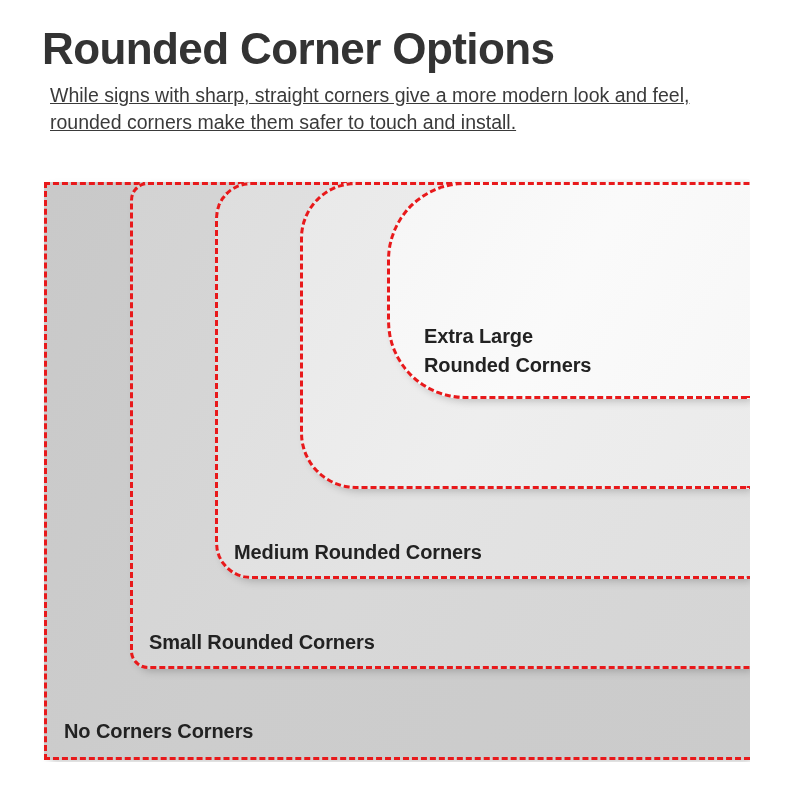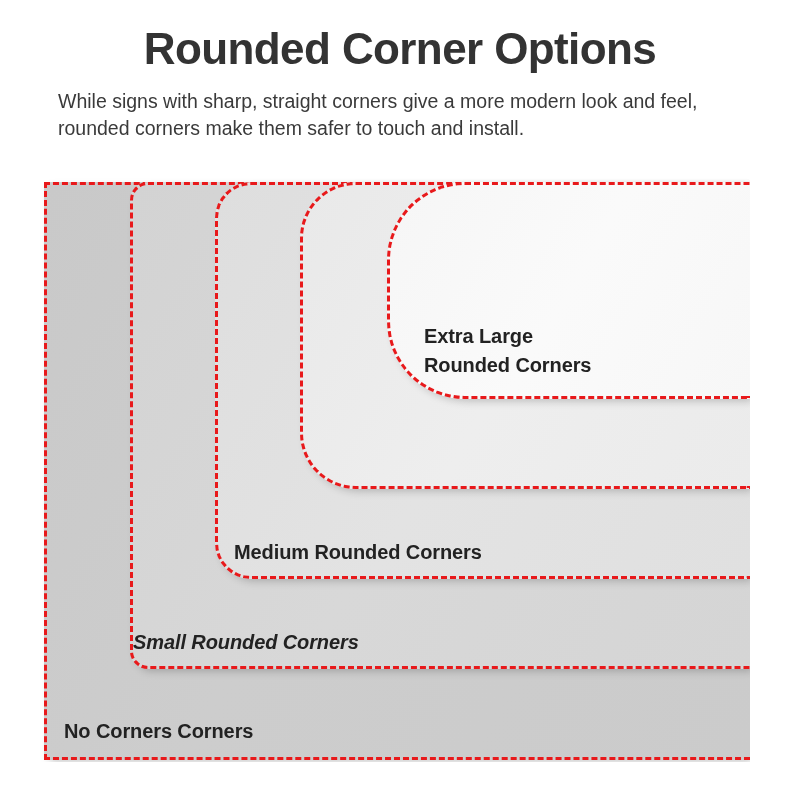--- a/index.html
+++ b/index.html
@@ -24,29 +24,29 @@
     width: 716px;
   }
   #page-title {
     font-size: 44px;
     font-weight: bold;
     color: #333333;
     letter-spacing: -0.6px;
     line-height: 1.05;
     margin: 0 0 10px 0;
     white-space: nowrap;
-    text-align: center;
   }
   #page-subtitle {
     font-size: 19.5px;
     font-weight: normal;
     color: #3a3a3a;
     line-height: 1.38;
-    margin: 16px;
+    margin: 8px;
     max-width: 700px;
+    text-decoration: underline;
   }
 
   
   #diagram {
     position: absolute;
     left: 0;
     top: 0;
     width: 800px;
     height: 717px;
   }
@@ -111,21 +111,21 @@
     font-size: 20px;
     font-weight: bold;
     color: #222222;
     line-height: 1.45;
     white-space: pre-line;
     letter-spacing: -0.1px;
   }
   #label-xlarge  { left: 424px; top: 322px; }
   #label-large   { left: 336px; top: 443px; }
   #label-medium  { left: 234px; top: 538px; text-align: right; }
-  #label-small   { left: 133px; top: 628px; font-style: italic; }
+  #label-small   { left: 149px; top: 628px; }
   #label-none    { left: 64px;  top: 717px; }
 </style>
 </head>
 <body>
 
 <div id="header">
   <h1 id="page-title">Rounded Corner Options</h1>
   <p id="page-subtitle">While signs with sharp, straight corners give a more modern look and feel, rounded corners make them safer to touch and install.</p>
 </div>
 

